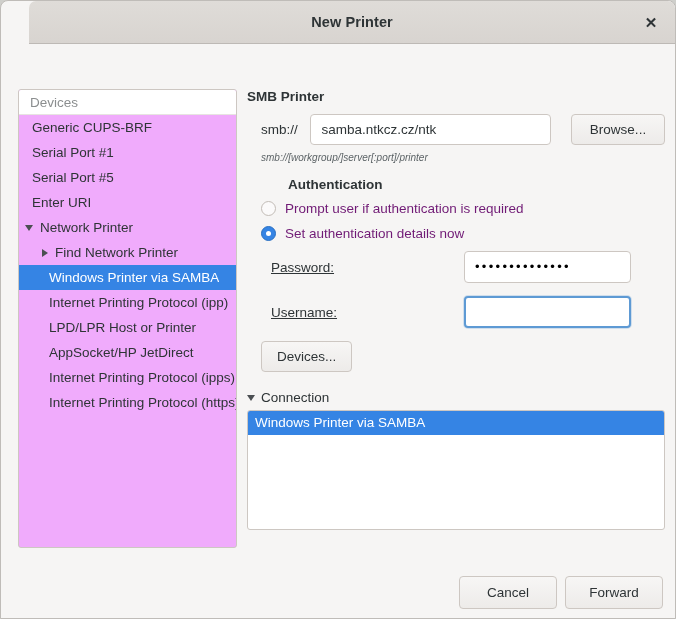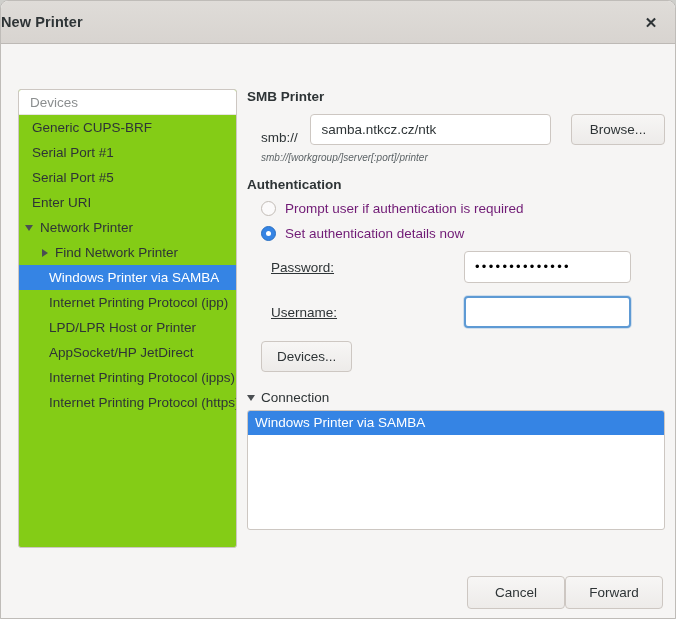--- a/index.html
+++ b/index.html
@@ -26,20 +26,22 @@
 
   
   .titlebar {
     position: relative;
     height: 42px;
     background: linear-gradient(#dfdcd8, #d8d4d0);
     border-bottom: 1px solid #bdb9b5;
     border-radius: 7px 7px 0 0;
     display: flex;
     align-items: center;
+    justify-content: center;
+    margin-left: 28px;
   }
   .titlebar-title {
     font-size: 14.5px;
     font-weight: bold;
     color: #2e3436;
     letter-spacing: .1px;
   }
   .close-btn {
     position: absolute;
     right: 10px;
@@ -74,21 +76,21 @@
     color: #2e3436;
   }
 
   
   .devices-panel {
     position: absolute;
     left: 17px;
     top: 45px;
     width: 219px;
     height: 459px;
-    background: #84cc16;
+    background: #f0abfc;
     border: 1px solid #cdc7c2;
     border-radius: 3px;
     overflow: hidden;
     box-sizing: border-box;
   }
   .devices-header {
     height: 25px;
     line-height: 25px;
     padding-left: 11px;
     font-size: 13.5px;
@@ -158,21 +160,21 @@
 
   .section-title {
     font-size: 13.5px;
     font-weight: bold;
     color: #2e3436;
     margin: 0 0 10px 0;
   }
 
   .uri-row {
     display: flex;
-    align-items: flex-end;
+    align-items: center;
     margin-bottom: 7px;
   }
   .uri-prefix {
     font-size: 13.5px;
     color: #2e3436;
     width: 64px;
     padding-left: 14px;
     box-sizing: border-box;
   }
   .text-entry {
@@ -208,20 +210,21 @@
     color: #5c6366;
     padding-left: 14px;
     margin-bottom: 14px;
   }
 
   .auth-title {
     font-size: 13.5px;
     font-weight: bold;
     color: #2e3436;
     margin-bottom: 9px;
+    margin-left: 41px;
   }
 
   .radio-row {
     display: flex;
     align-items: center;
     padding-left: 14px;
     margin-bottom: 10px;
     cursor: pointer;
   }
   .radio {
@@ -339,20 +342,21 @@
     left: 0;
     right: 0;
     bottom: 0;
     height: 57px;
   }
   .footer-inner {
     position: absolute;
     right: 12px;
     top: 12px;
     display: flex;
+    gap: 8px;
   }
   .dlg-btn {
     min-width: 98px;
     height: 33px;
     font-size: 13.5px;
     color: #2e3436;
     background: linear-gradient(#f7f6f5, #edebe9);
     border: 1px solid #cdc7c2;
     border-radius: 4px;
     cursor: pointer;

